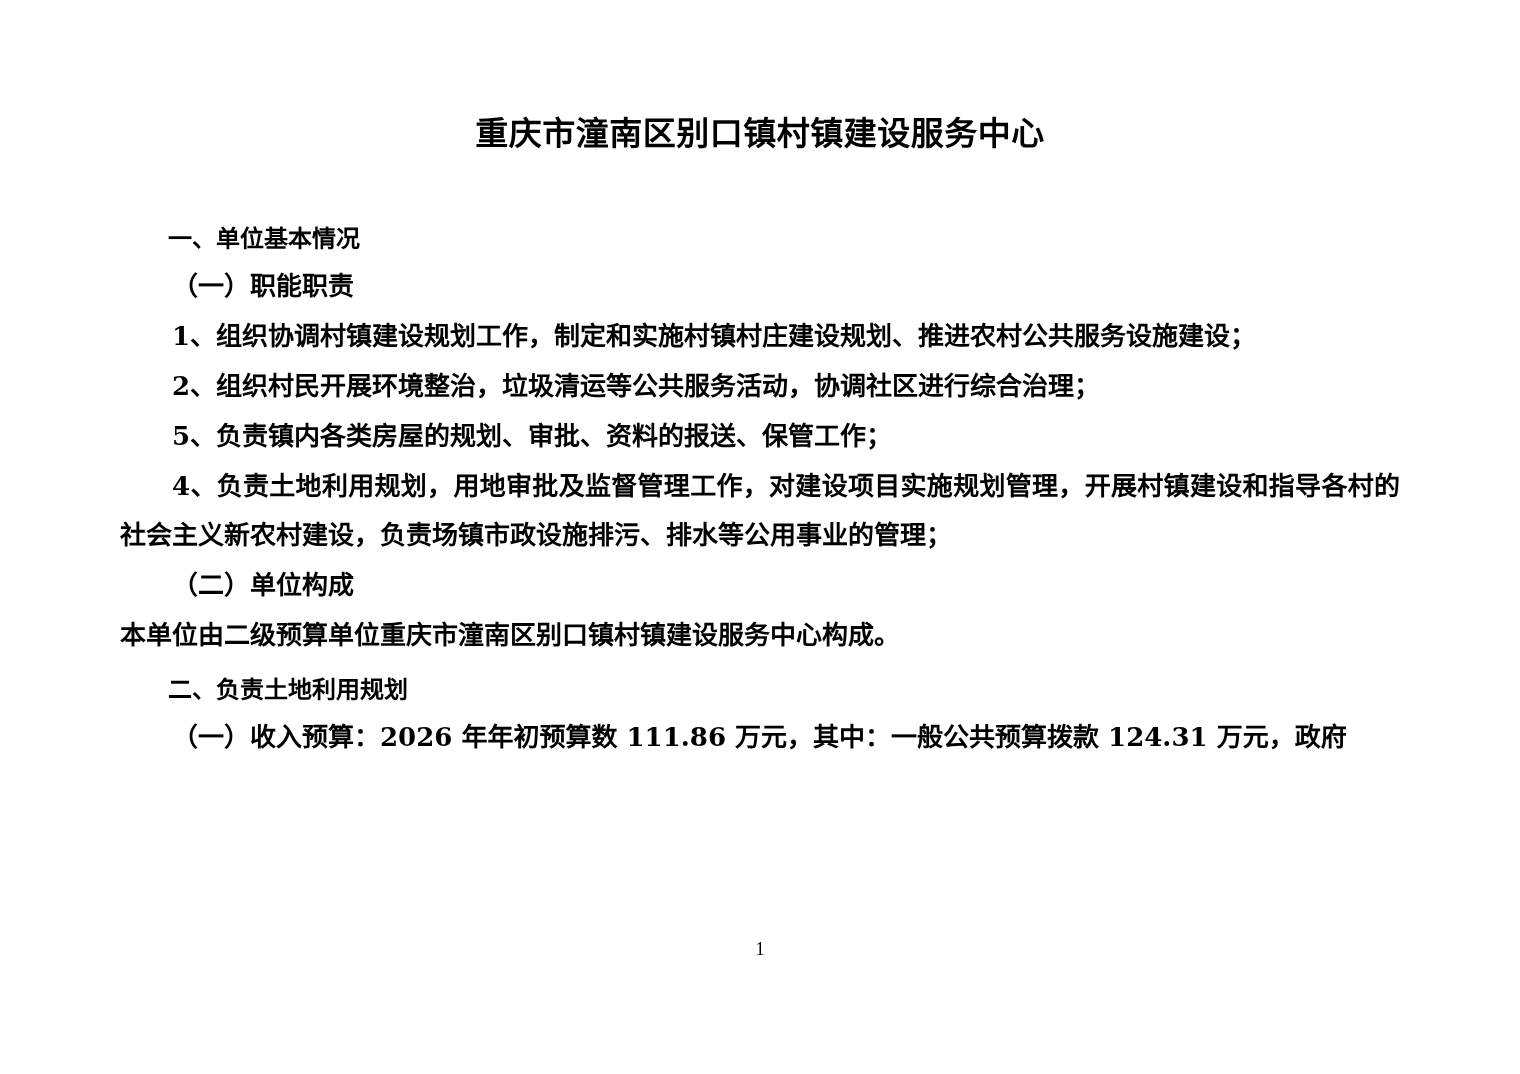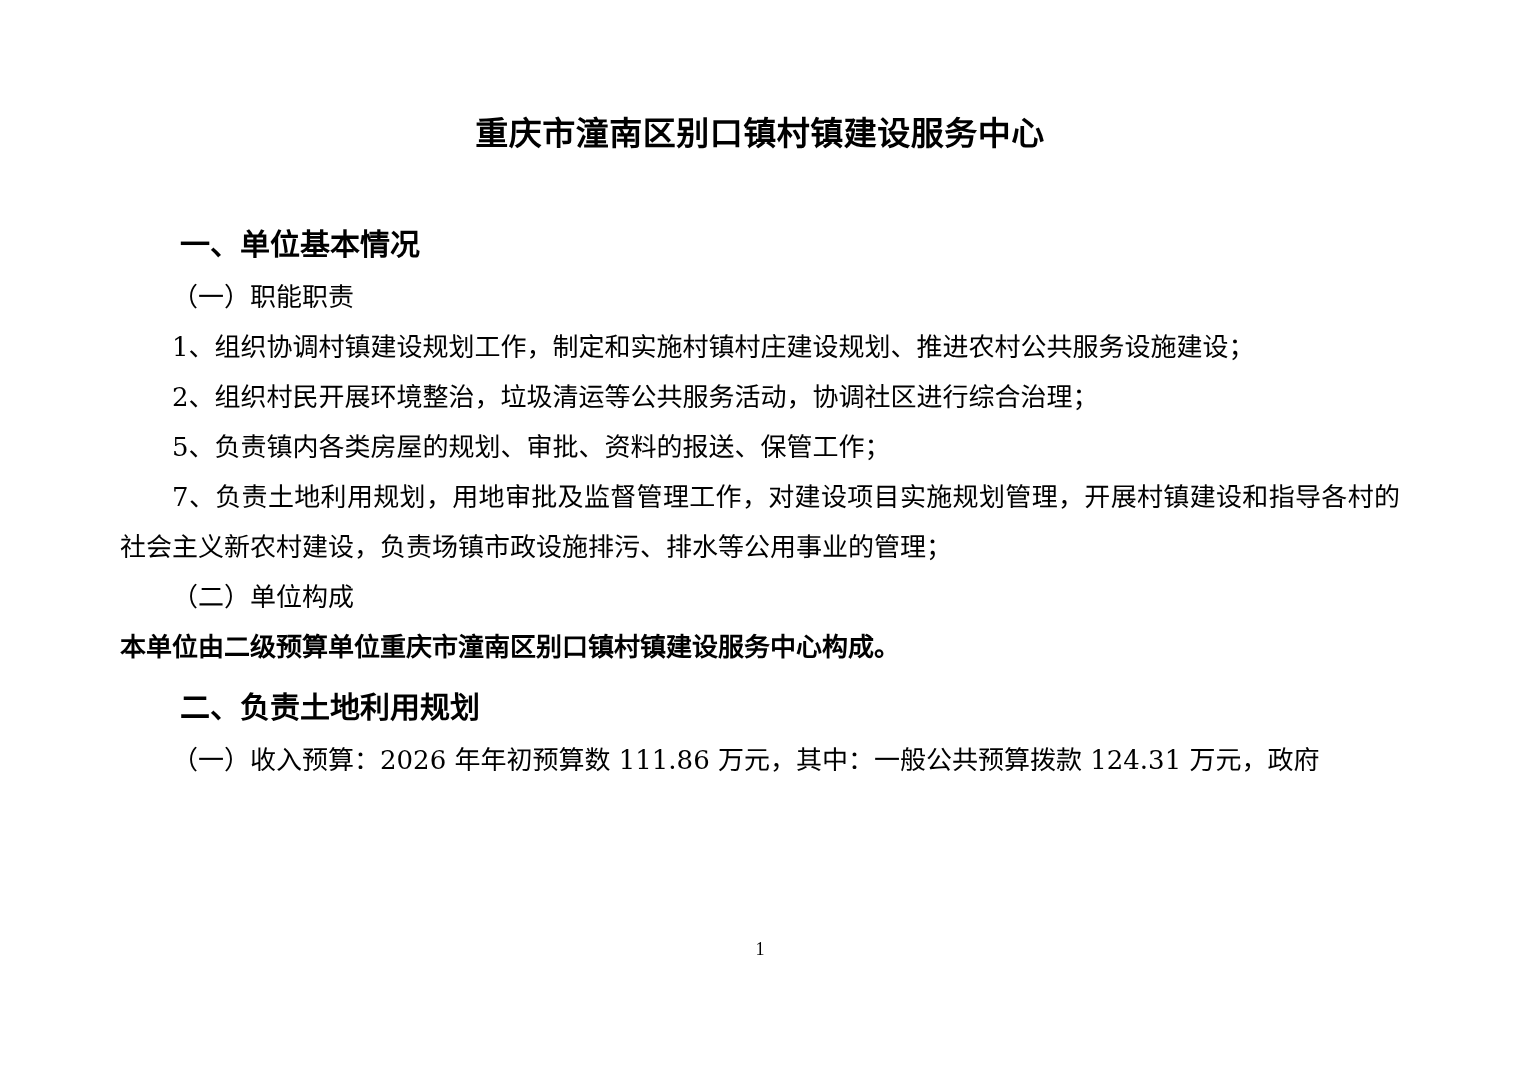--- a/index.html
+++ b/index.html
@@ -39,25 +39,26 @@
   p {
     margin: 0;
     font-size: 26px;
     line-height: 1.92;
     text-align: justify;
     text-justify: inter-ideograph;
   }
   .section-heading {
     font-weight: bold;
     text-indent: 2em;
-    font-size: 30px;
+    font-size: 24px;
     margin-top: 6px;
   }
   .indent {
     text-indent: 2em;
+    font-weight: bold;
   }
   .noindent {
     text-indent: 0;
     font-weight: bold;
   }
   .page-number {
     position: absolute;
     bottom: 78px;
     left: 0;
     width: 100%;
@@ -77,21 +78,21 @@
 
   <div class="body-block">
 
     <p class="section-heading">一、单位基本情况</p>
 
     <p class="indent">（一）职能职责</p>
 
     <p class="indent">1、组织协调村镇建设规划工作，制定和实施村镇村庄建设规划、推进农村公共服务设施建设；</p>
     <p class="indent">2、组织村民开展环境整治，垃圾清运等公共服务活动，协调社区进行综合治理；</p>
     <p class="indent">5、负责镇内各类房屋的规划、审批、资料的报送、保管工作；</p>
-    <p class="indent">7、负责土地利用规划，用地审批及监督管理工作，对建设项目实施规划管理，开展村镇建设和指导各村的社会主义新农村建设，负责场镇市政设施排污、排水等公用事业的管理；</p>
+    <p class="indent">4、负责土地利用规划，用地审批及监督管理工作，对建设项目实施规划管理，开展村镇建设和指导各村的社会主义新农村建设，负责场镇市政设施排污、排水等公用事业的管理；</p>
 
     <p class="indent">（二）单位构成</p>
 
     <p class="noindent">本单位由二级预算单位重庆市潼南区别口镇村镇建设服务中心构成。</p>
 
     <p class="section-heading">二、负责土地利用规划</p>
 
     <p class="indent">（一）收入预算：2026 年年初预算数 111.86 万元，其中：一般公共预算拨款 124.31 万元，政府</p>
 
   </div>

